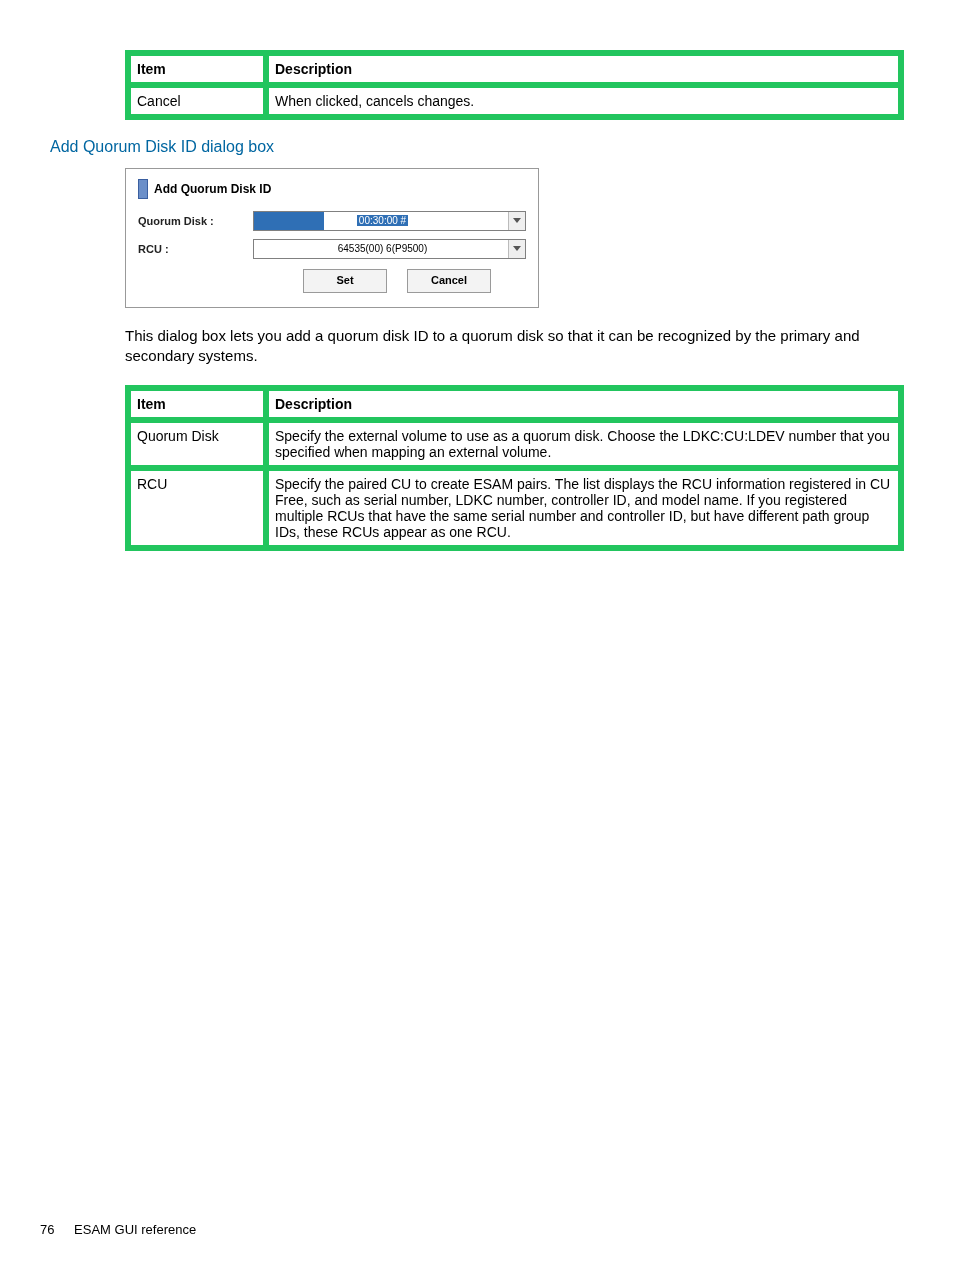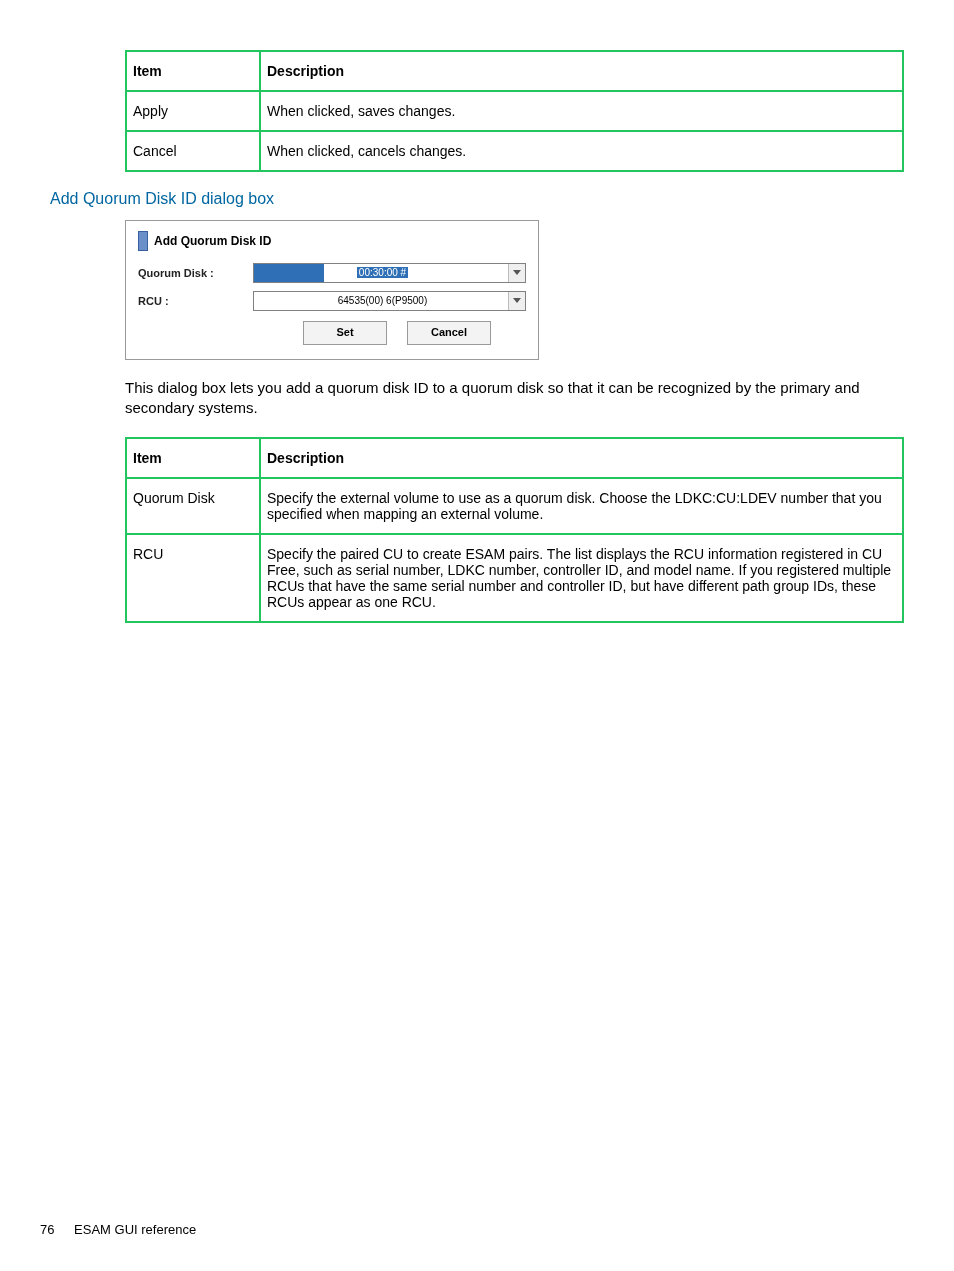--- a/index.html
+++ b/index.html
@@ -19,22 +19,22 @@
     margin-left: 75px;
   }
   table.tbl {
     width: 100%;
     border-collapse: collapse;
     border-top: 2px solid #0a4f8f;
     border-bottom: 2px solid #0a4f8f;
     margin-bottom: 10px;
   }
   table.tbl th, table.tbl td {
-    border: 2px solid #22c55e;
-    padding: 11px 6px;
+    border: 6px solid #22c55e;
+    padding: 5px 6px;
     font-size: 14px;
     text-align: left;
     vertical-align: top;
   }
   table.tbl th {
     font-weight: bold;
   }
   .col-item { width: 120px; }
   h2.section {
     font-weight: normal;
@@ -148,24 +148,20 @@
 <body>
 
 <div class="page">
   <div class="content">
 
     <table class="tbl">
       <tbody>
           <tr>
         <th class="col-item">Item</th>
         <th>Description</th>
-      </tr>
-      <tr>
-        <td>Apply</td>
-        <td>When clicked, saves changes.</td>
       </tr>
       <tr>
         <td>Cancel</td>
         <td>When clicked, cancels changes.</td>
       </tr>
     </tbody>
       </table>
 
     <h2 class="section">Add Quorum Disk ID dialog box</h2>
 

